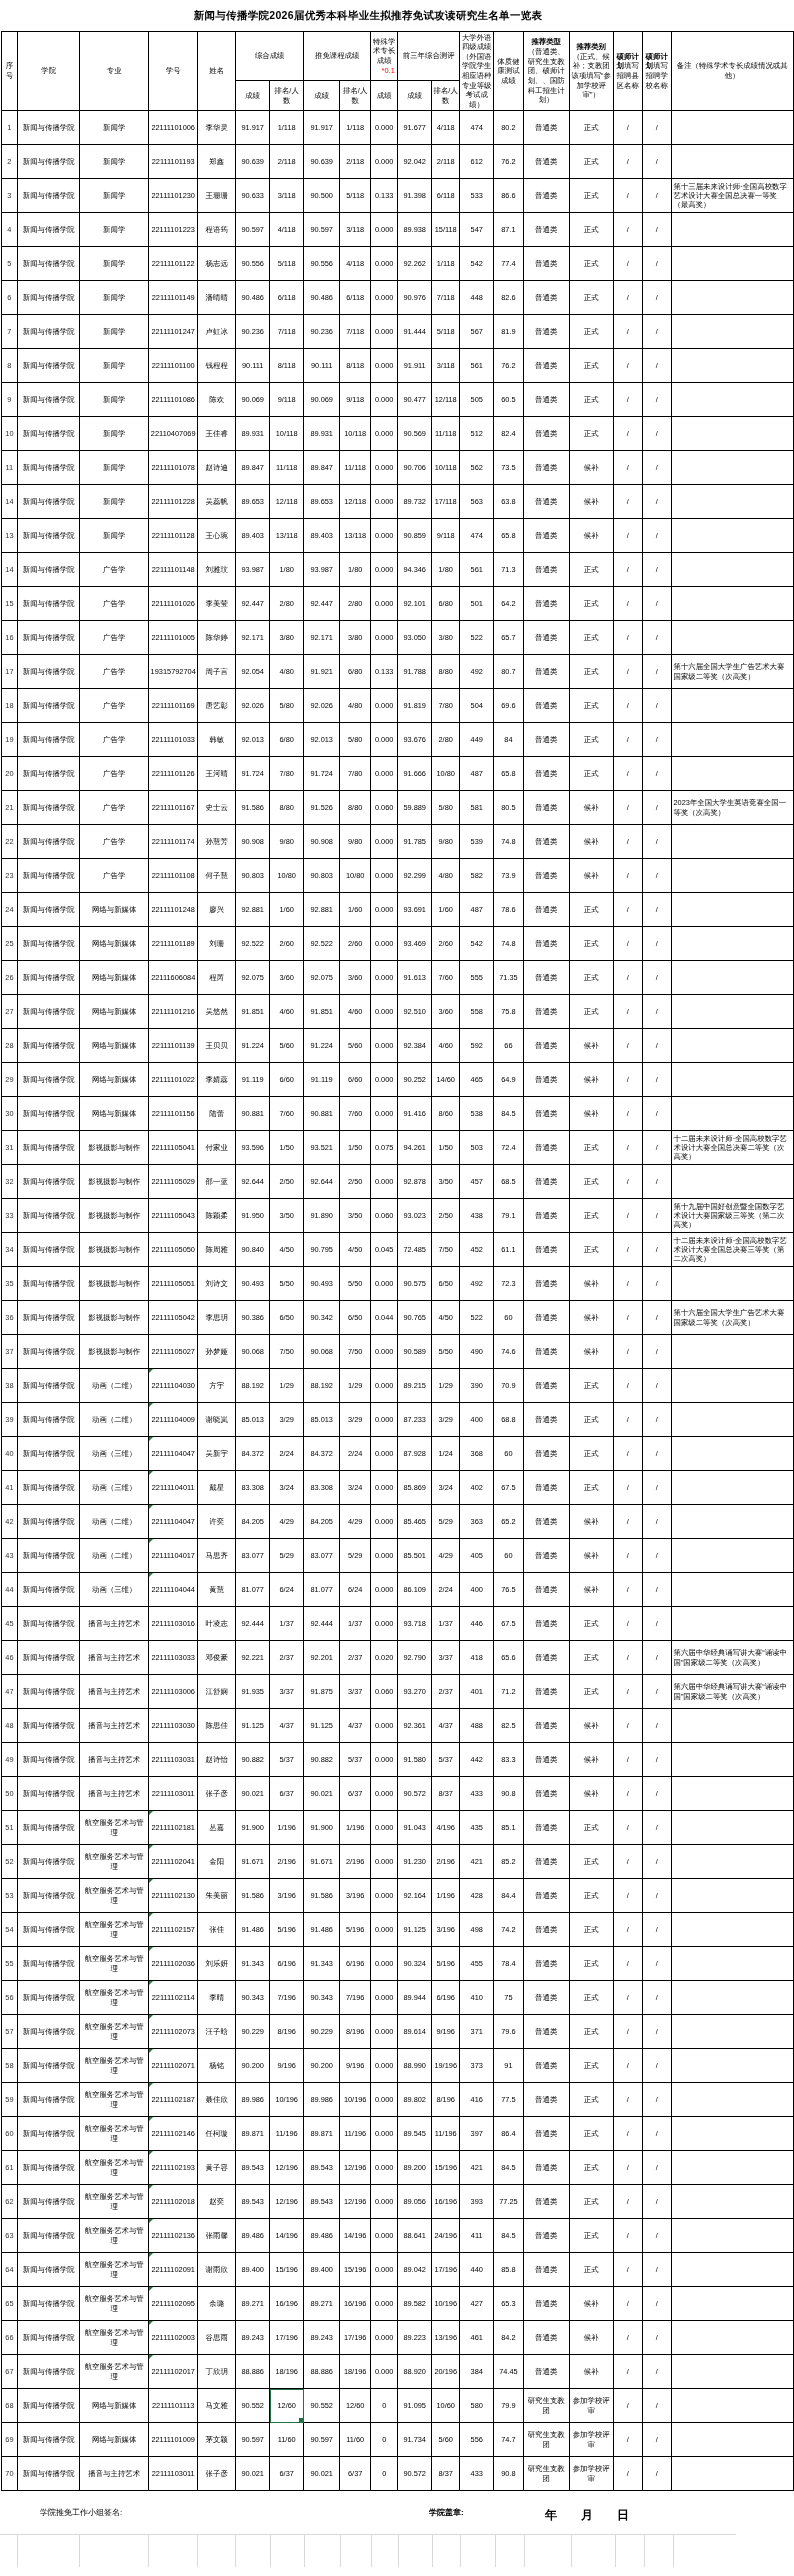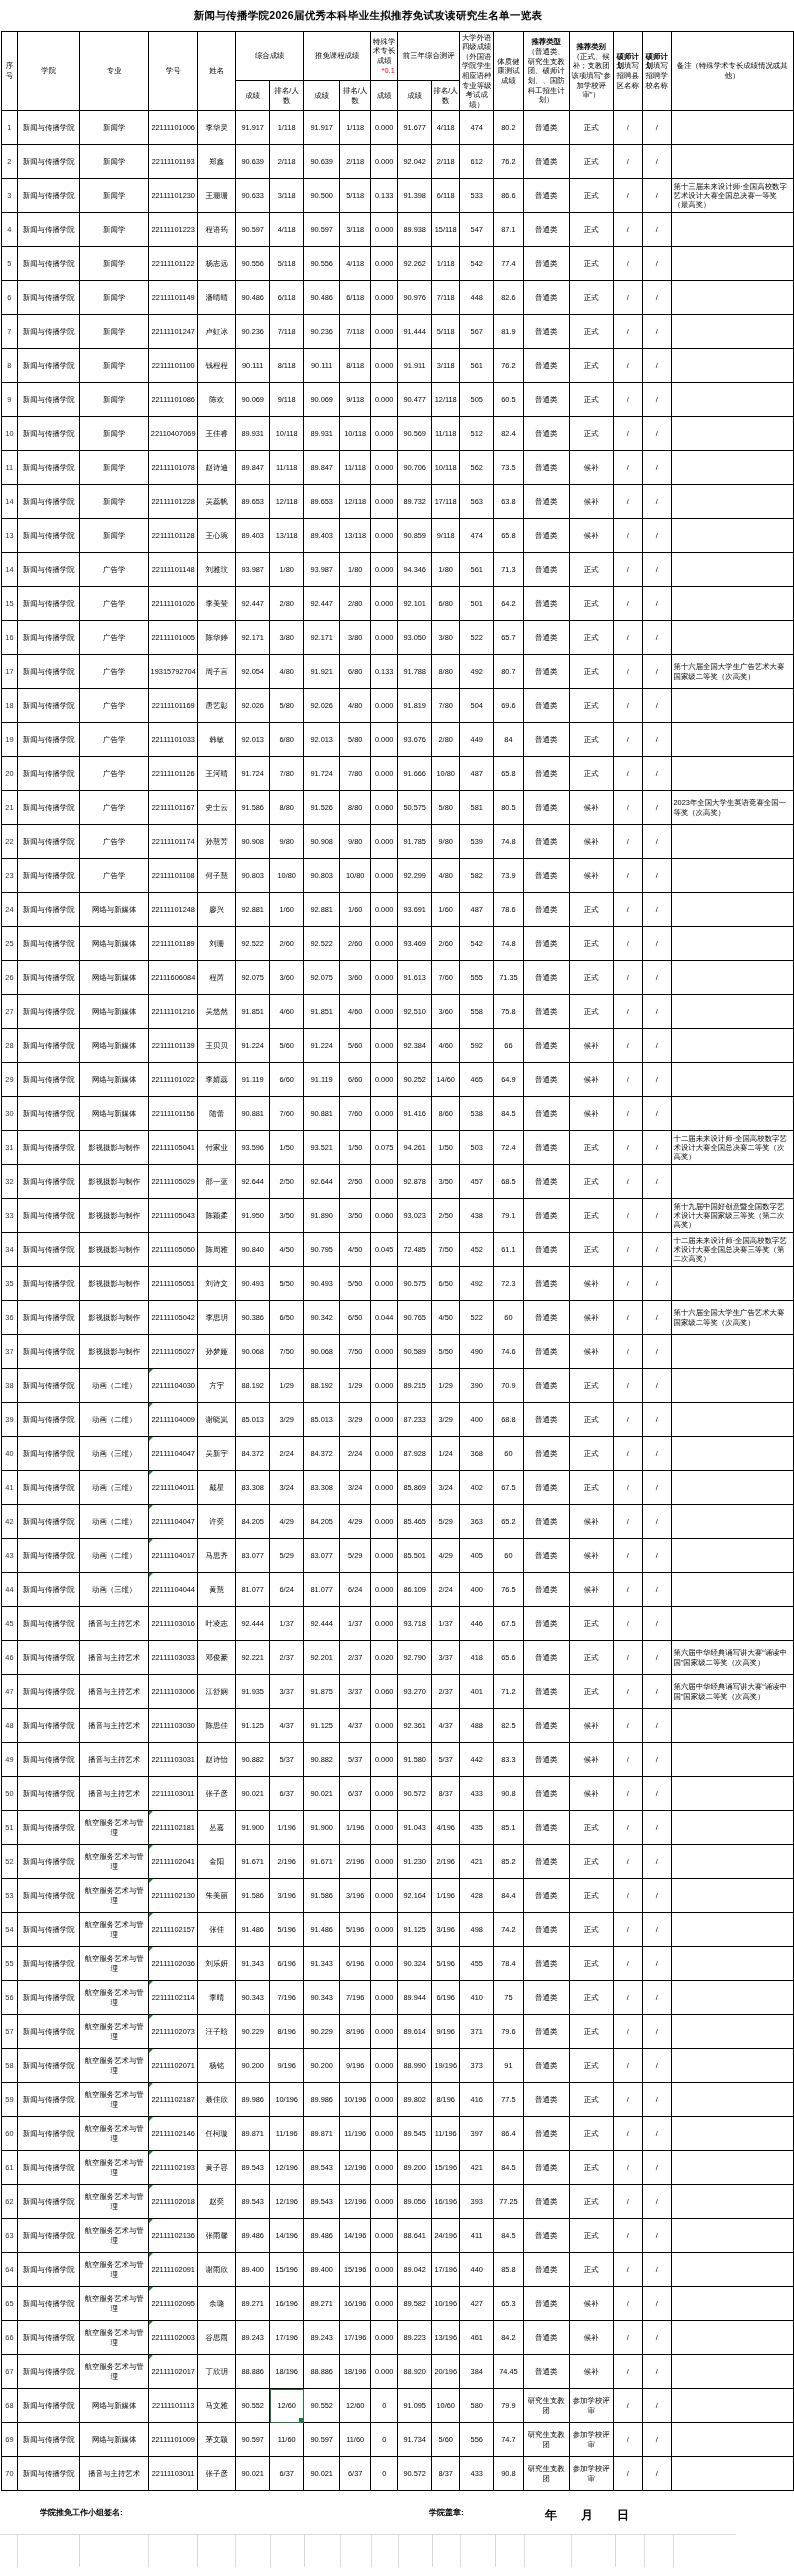--- a/index.html
+++ b/index.html
@@ -20,21 +20,21 @@
   .red{color:#ff0000;display:block;padding-left:8px;}
   .seq{font-size:6.8px;color:#333;}
   td.remark{ text-align:left;line-height:1.25;padding:0.6px 1.8px;}
   td{position:relative;}
   .tri{position:absolute;top:0;left:0;width:0;height:0;
        border-top:4.3px solid #1e7e34;border-right:4.3px solid transparent;}
   td.active-cell{outline:1.2px solid #217346;outline-offset:-1.2px;}
   .handle{position:absolute;right:-0.6px;bottom:-0.6px;width:3.7px;height:3.7px;
           background:#217346;border:0.6px solid #fff;}
   .footer{position:relative;height:43px;}
-  .footer .sign{position:absolute;left:40px;top:16px;font-size:8px;font-weight:bold;}
+  .footer .sign{position:absolute;left:40px;top:16px;font-size:8px;font-weight:normal;}
   .footer .stamp{position:absolute;left:429px;top:16px;font-size:8px;font-weight:bold;}
   .footer .date{position:absolute;left:545px;top:16px;font-size:12px;font-weight:bold;}
   .gridstrip{position:relative;height:32px;border-top:0.6px solid #d9d9d9;overflow:hidden;}
   .vline{position:absolute;top:0;bottom:0;width:0.6px;background:#d9d9d9;}
 </style>
 </head>
 <body>
 
 <div class="page">
 
@@ -516,21 +516,21 @@
           <td class="seq">21</td>
           <td>新闻与传播学院</td>
           <td>广告学</td>
           <td>22111101167</td>
           <td>史士云</td>
           <td>91.586</td>
           <td>8/80</td>
           <td>91.526</td>
           <td>8/80</td>
           <td>0.060</td>
-          <td>50.575</td>
+          <td>59.889</td>
           <td>5/80</td>
           <td>581</td>
           <td>80.5</td>
           <td>普通类</td>
           <td>候补</td>
           <td>/</td>
           <td>/</td>
           <td class="remark">2023年全国大学生英语竞赛全国一等奖（次高奖）</td>
         </tr>
         <tr>

